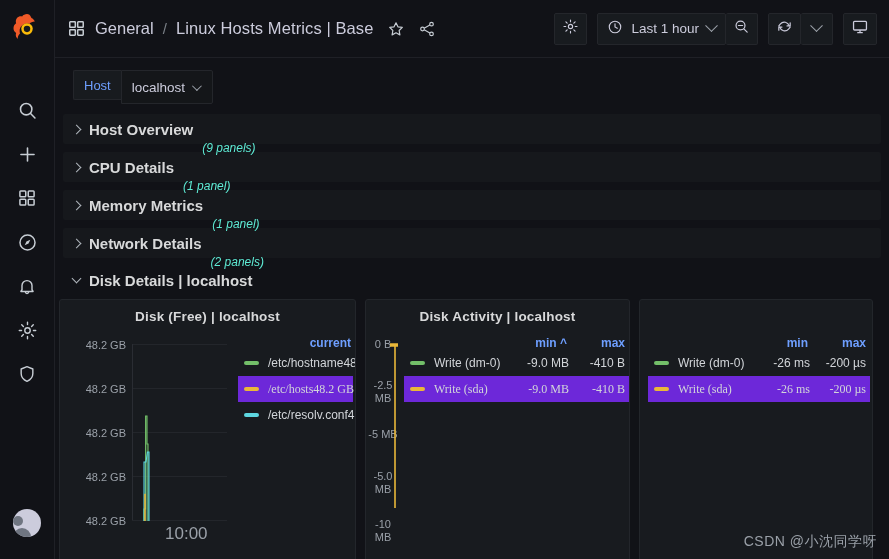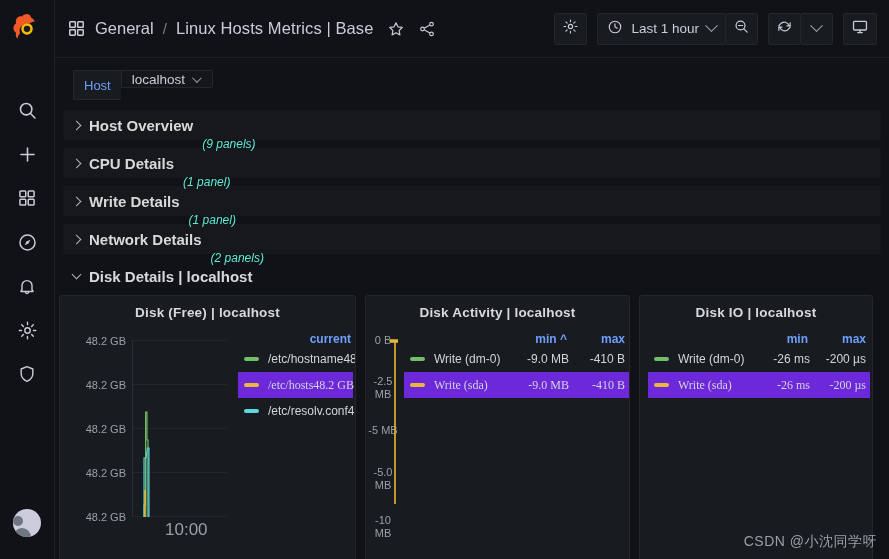--- a/index.html
+++ b/index.html
@@ -68,21 +68,21 @@
   
   .varbar { display: flex; align-items: center; gap: 14px; padding: 12px 0 10px 18px; }
   .var { display: flex; align-items: stretch; }
   .var-label {
     background: #181b1f; border: 1px solid #24262b; border-right: none;
     border-radius: 2px 0 0 2px; color: #6e9fff; font-size: 13px; font-weight: 500;
     padding: 0 10px; height: 30px; display: flex; align-items: center;
   }
   .var-value {
     background: #141619; border: 1px solid #24262b; border-radius: 0 2px 2px 0;
-    color: #ccccdc; font-size: 13.5px; padding: 0 10px; height: 18px;
+    color: #ccccdc; font-size: 13.5px; padding: 16px 10px; height: 18px;
     display: flex; align-items: center; gap: 7px; min-width: 92px;
   }
   .var-chev { width: 7px; height: 7px; border-right: 1.5px solid #9aa0a8; border-bottom: 1.5px solid #9aa0a8; transform: rotate(45deg) translateY(-2px); }
 
   
   .rows { padding: 0 8px 0 8px; }
   .row-head {
     height: 30px; margin: 0 0 8px 0; padding-left: 8px;
     background: #16181c;
     display: flex; align-items: center; gap: 9px;
@@ -325,21 +325,21 @@
         <span class="row-title">Host Overview</span>
         <span class="row-count">(9 panels)</span>
       </div>
       <div class="row-head">
         <span class="row-chev-right"></span>
         <span class="row-title">CPU Details</span>
         <span class="row-count">(1 panel)</span>
       </div>
       <div class="row-head">
         <span class="row-chev-right"></span>
-        <span class="row-title">Write Details</span>
+        <span class="row-title">Memory Metrics</span>
         <span class="row-count">(1 panel)</span>
       </div>
       <div class="row-head">
         <span class="row-chev-right"></span>
         <span class="row-title">Network Details</span>
         <span class="row-count">(2 panels)</span>
       </div>
       <div class="row-head expanded">
         <span class="row-chev-down"></span>
         <span class="row-title">Disk Details | localhost</span>
@@ -425,21 +425,20 @@
               <span class="lg-swatch" style="background:#eab839"></span>
               <span class="lg-name" style="flex:1">Write (sda)</span>
               <span class="lg-val" style="width:66px;">-9.0 MB</span>
               <span class="lg-val" style="width:60px;padding-right:4px;">-410 B</span>
             </div>
           </div>
         </div>
       </div>
 
       <div class="panel p3">
-        <div class="panel-title">Disk IO | localhost</div>
         <div class="panel-body">
           <div class="legend" style="left:8px;top:4px;width:222px;">
             <div class="lg-head">
               <span style="flex:1"></span>
               <span style="width:62px;text-align:right;">min</span>
               <span style="width:62px;text-align:right;padding-right:4px;">max</span>
             </div>
             <div class="lg-row">
               <span class="lg-swatch" style="background:#73bf69"></span>
               <span class="lg-name" style="flex:1">Write (dm-0)</span>

